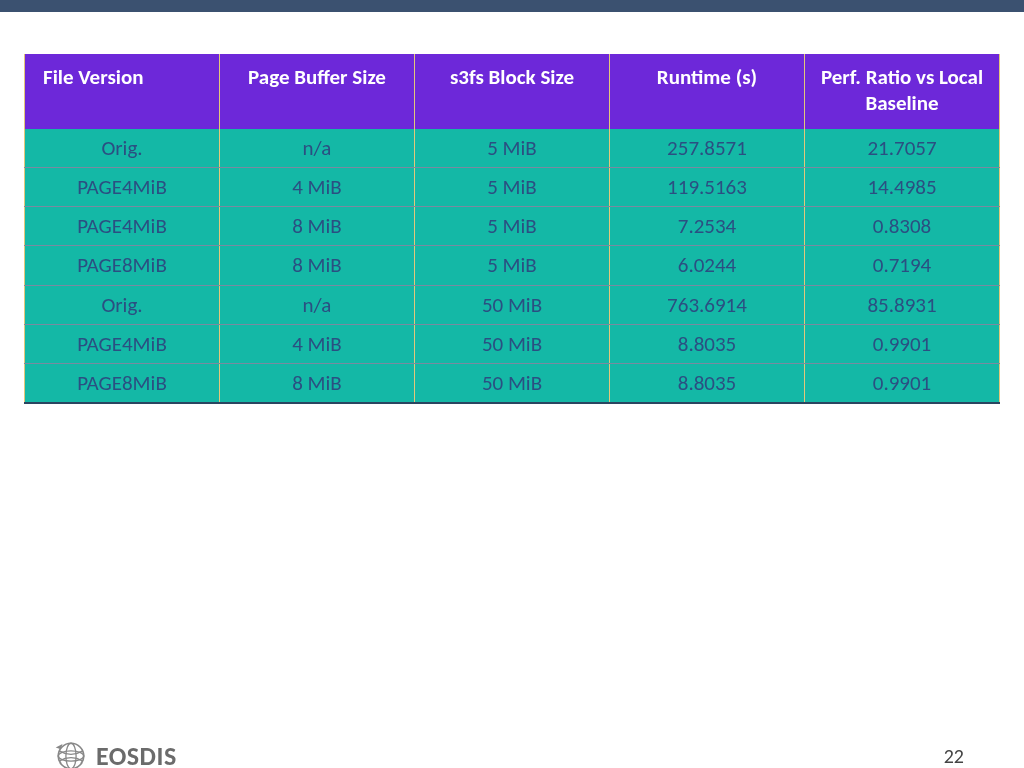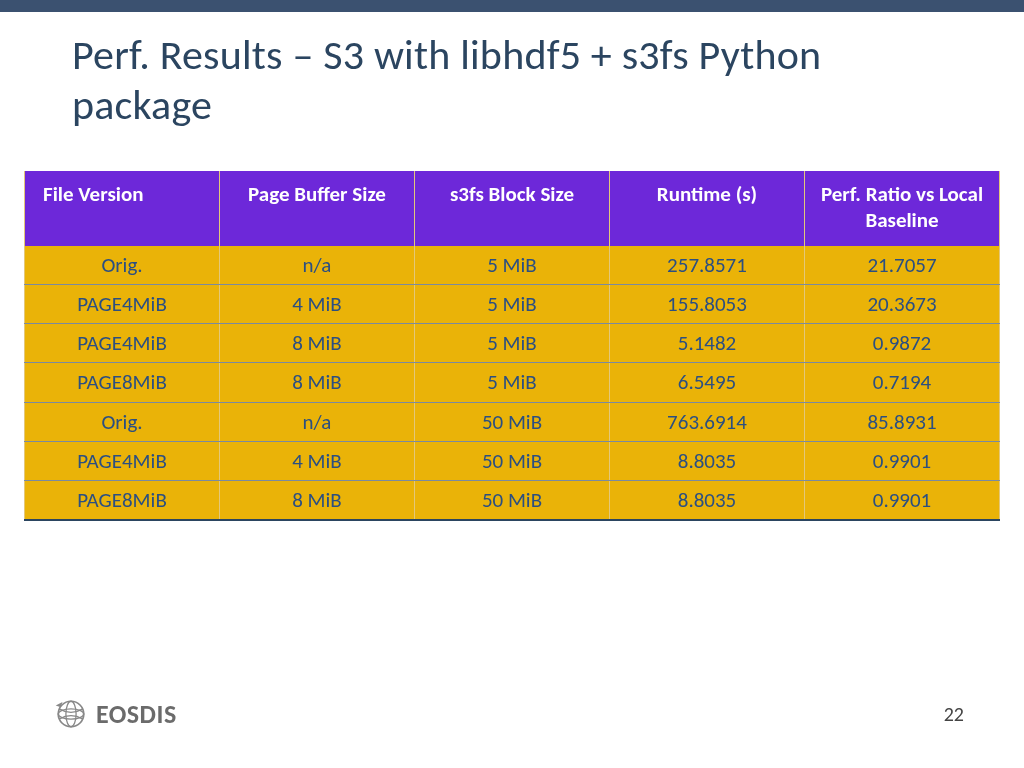--- a/index.html
+++ b/index.html
@@ -23,36 +23,35 @@
   }
   th:first-child { text-align: left; padding-left: 18px; }
   td {
     color: #2b4f82;
     font-size: 21px;
     text-align: center;
     padding: 6px 8px;
     border-left: 1px solid #e3c77a;
     border-right: 1px solid #e3c77a;
     border-bottom: 1px solid #7a8aa0;
-    background: #eab308;
+    background: #14b8a6;
     line-height: 1.25;
   }
   tr.last td { border-bottom: 2px solid #2b4560; }
   .footer { position: absolute; left: 0; right: 0; bottom: 30px; height: 48px; display: flex; align-items: center; justify-content: space-between; padding: 0 60px 0 54px; }
   .logo { display: flex; align-items: center; gap: 8px; color: #6b6b6b; }
   .logo-text { font-size: 26px; font-weight: 700; color: #6b6b6b; letter-spacing: 0.5px; }
   .globe { width: 34px; height: 34px; flex: 0 0 34px; }
   .page-num { font-size: 20px; color: #444; }
 </style>
 </head>
 <body>
 <div class="top-bar"></div>
 <div class="slide">
 
-  <h1 class="title">Perf. Results – S3 with libhdf5 + s3fs Python package</h1>
 
   <div class="table-wrap">
     <table>
       <thead>
         <tr>
           <th>File Version</th>
           <th>Page Buffer Size</th>
           <th>s3fs Block Size</th>
           <th>Runtime (s)</th>
           <th>Perf. Ratio vs Local Baseline</th>
@@ -63,35 +62,35 @@
           <td>Orig.</td>
           <td>n/a</td>
           <td>5 MiB</td>
           <td>257.8571</td>
           <td>21.7057</td>
         </tr>
         <tr>
           <td>PAGE4MiB</td>
           <td>4 MiB</td>
           <td>5 MiB</td>
-          <td>155.8053</td>
-          <td>20.3673</td>
+          <td>119.5163</td>
+          <td>14.4985</td>
         </tr>
         <tr>
           <td>PAGE4MiB</td>
           <td>8 MiB</td>
           <td>5 MiB</td>
-          <td>5.1482</td>
-          <td>0.9872</td>
+          <td>7.2534</td>
+          <td>0.8308</td>
         </tr>
         <tr>
           <td>PAGE8MiB</td>
           <td>8 MiB</td>
           <td>5 MiB</td>
-          <td>6.5495</td>
+          <td>6.0244</td>
           <td>0.7194</td>
         </tr>
         <tr>
           <td>Orig.</td>
           <td>n/a</td>
           <td>50 MiB</td>
           <td>763.6914</td>
           <td>85.8931</td>
         </tr>
         <tr>

